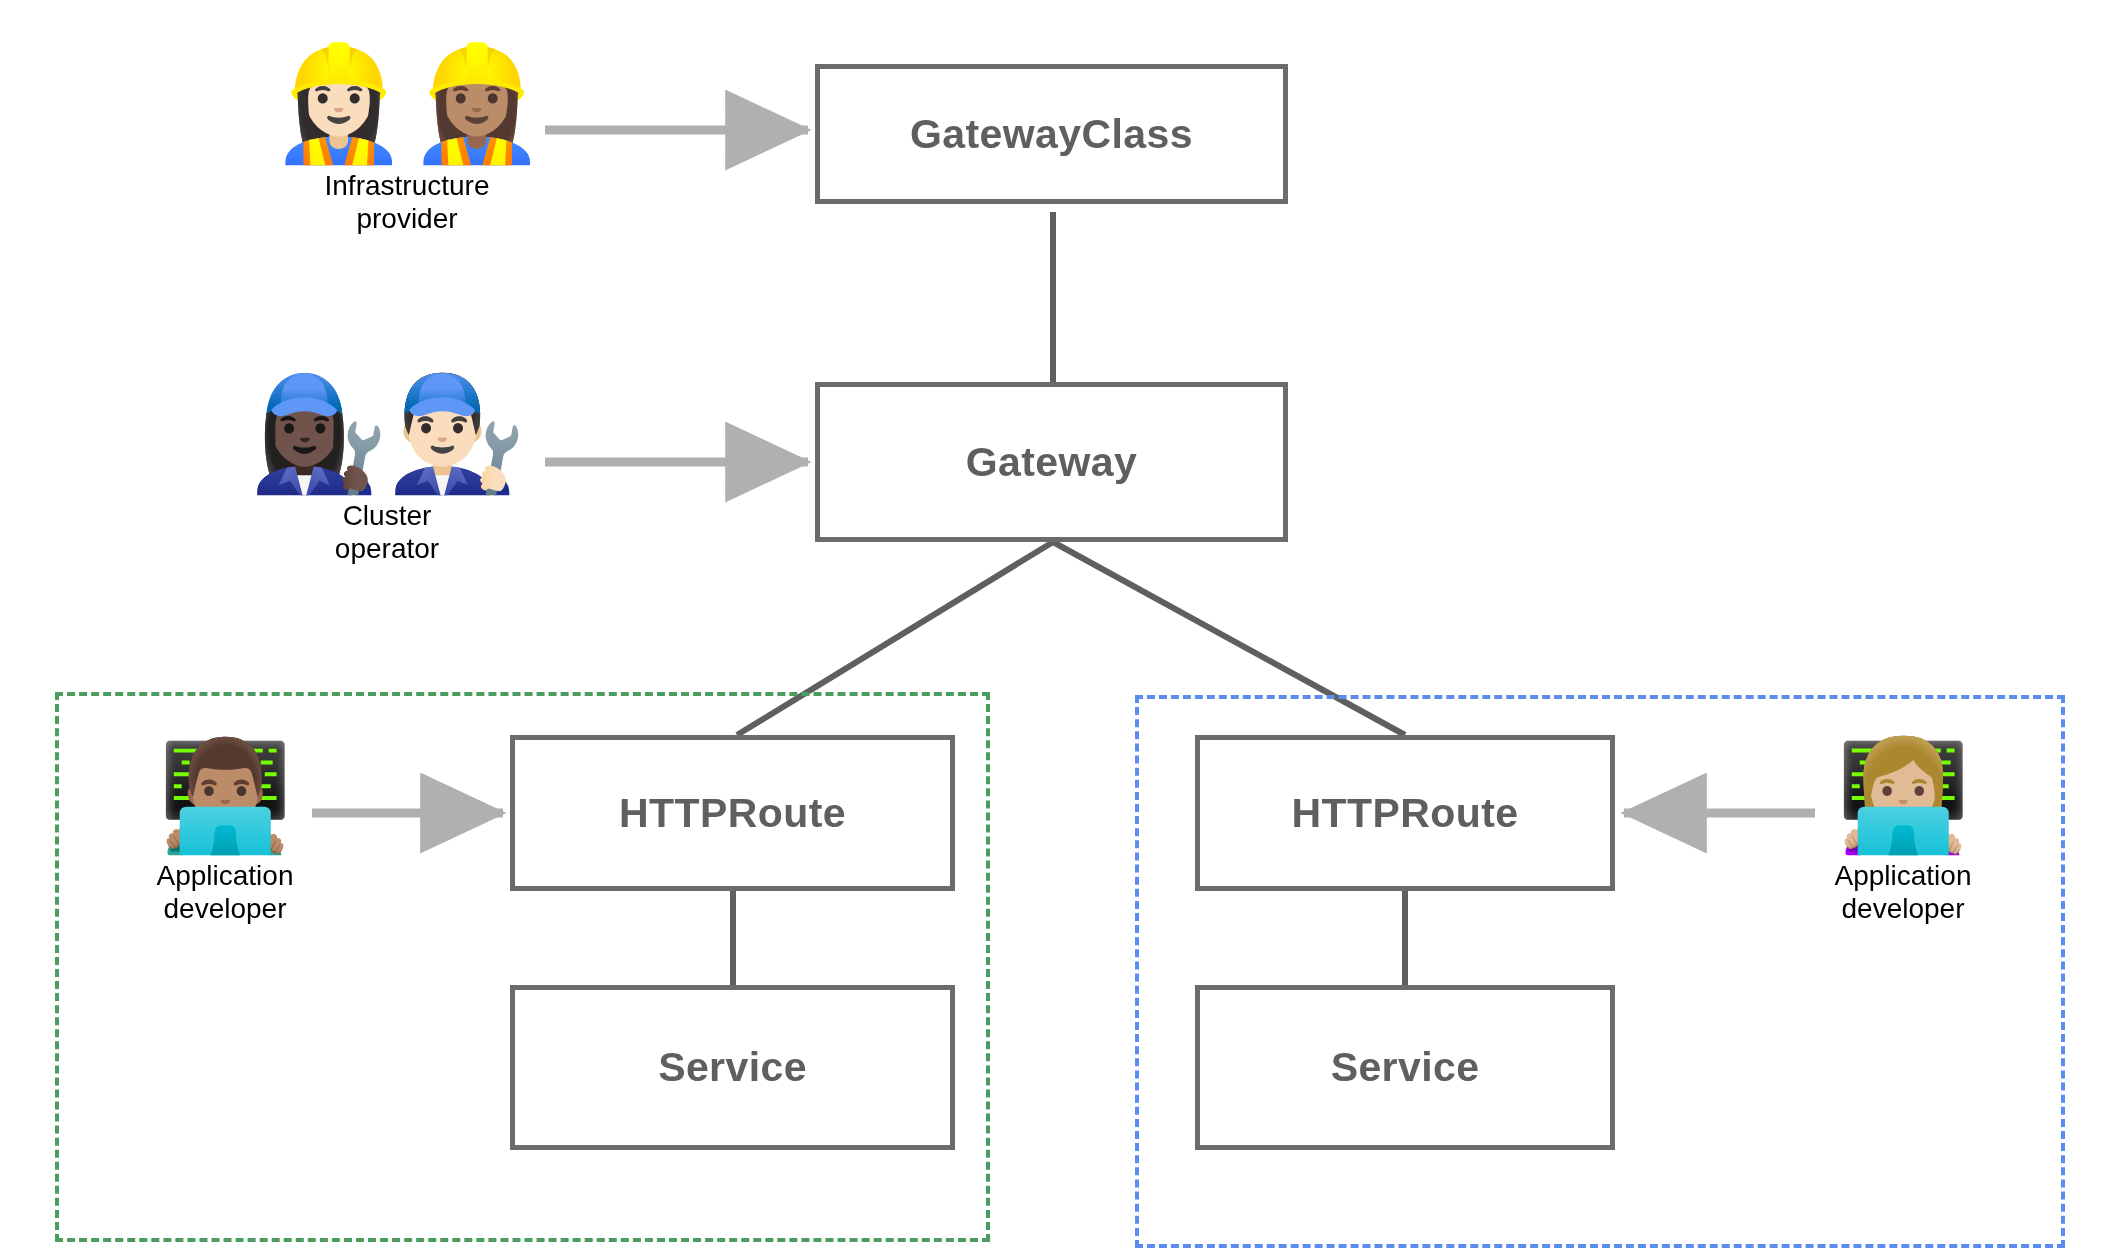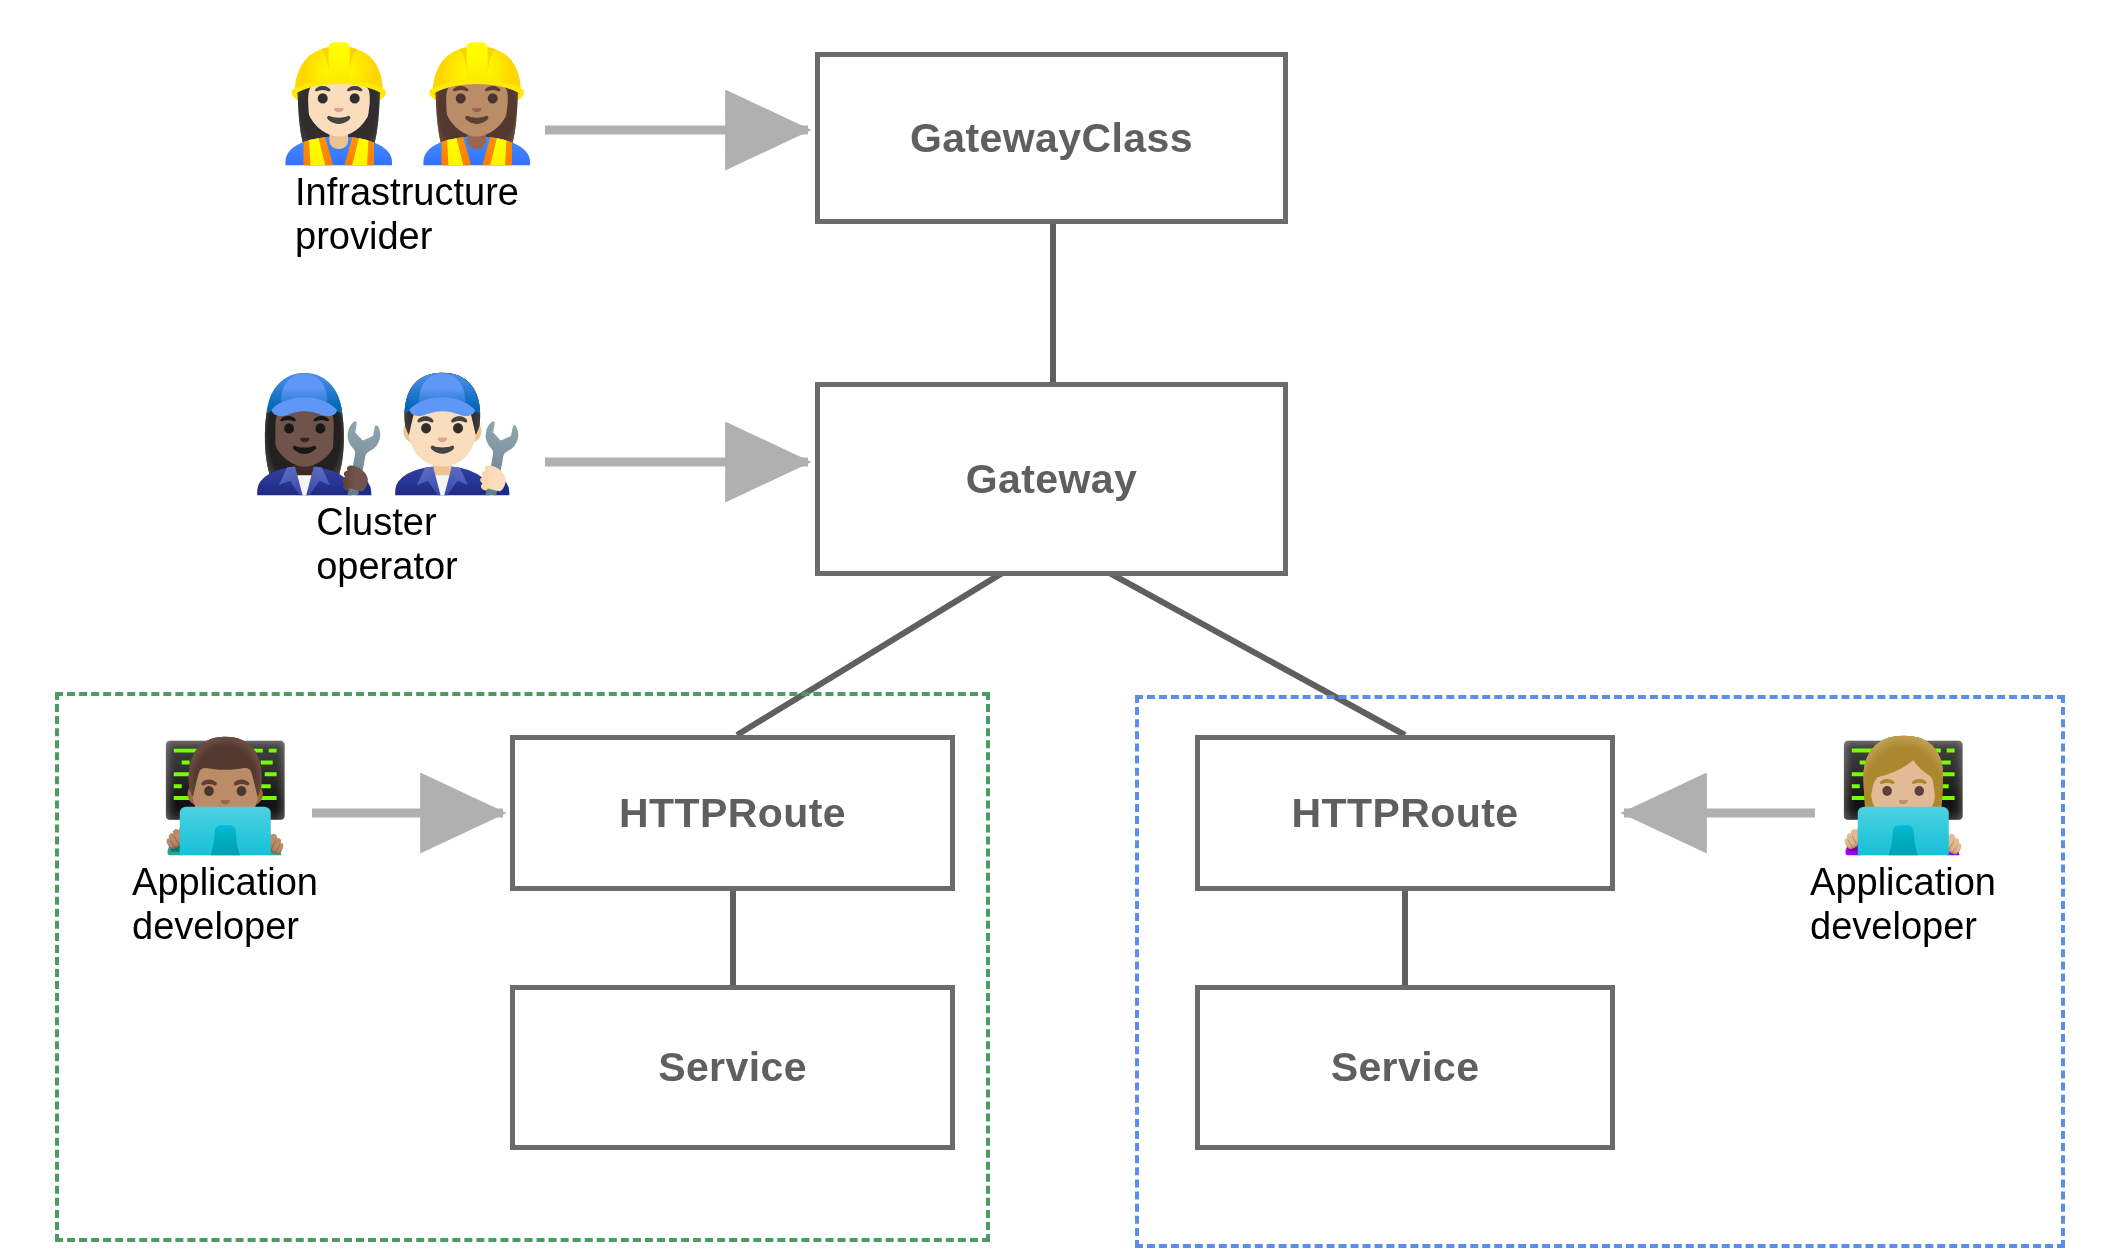--- a/index.html
+++ b/index.html
@@ -37,22 +37,22 @@
     z-index: 3;
   }
   .res-label {
     font-size: 41px;
     font-weight: bold;
     color: #5f5f5f;
     letter-spacing: 0.4px;
     white-space: nowrap;
   }
 
-  #box-gatewayclass { left: 815px;  top: 52px;  width: 473px; height: 172px; }
-  #box-gateway      { left: 815px;  top: 382px; width: 473px; height: 194px; }
+  #box-gatewayclass { left: 815px;  top: 64px;  width: 473px; height: 140px; }
+  #box-gateway      { left: 815px;  top: 382px; width: 473px; height: 160px; }
   #box-httproute-foo{ left: 510px;  top: 735px; width: 445px; height: 156px; }
   #box-service-foo  { left: 510px;  top: 985px; width: 445px; height: 165px; }
   #box-httproute-bar{ left: 1195px; top: 735px; width: 420px; height: 156px; }
   #box-service-bar  { left: 1195px; top: 985px; width: 420px; height: 165px; }
 
   
   .namespace {
     position: absolute;
     box-sizing: border-box;
     border: 4px dashed;
@@ -81,22 +81,23 @@
   }
   .persona-emoji {
     font-size: 112px;
     line-height: 1.0;
     white-space: nowrap;
     letter-spacing: -2px;
   }
   .persona-emoji.small { font-size: 108px; }
   .persona-name {
     margin-top: 10px;
-    font-size: 38px;
+    font-size: 28px;
     color: #000000;
+    text-align: center;
     line-height: 1.17;
     white-space: pre-line;
   }
   #persona-infra   { left: 282px;  top: 48px;  width: 250px; }
   #persona-cluster { left: 262px;  top: 378px; width: 250px; }
   #persona-appdev-foo { left: 110px;  top: 742px; width: 230px; }
   #persona-appdev-bar { left: 1788px; top: 742px; width: 230px; }
 </style>
 </head>
 <body>

